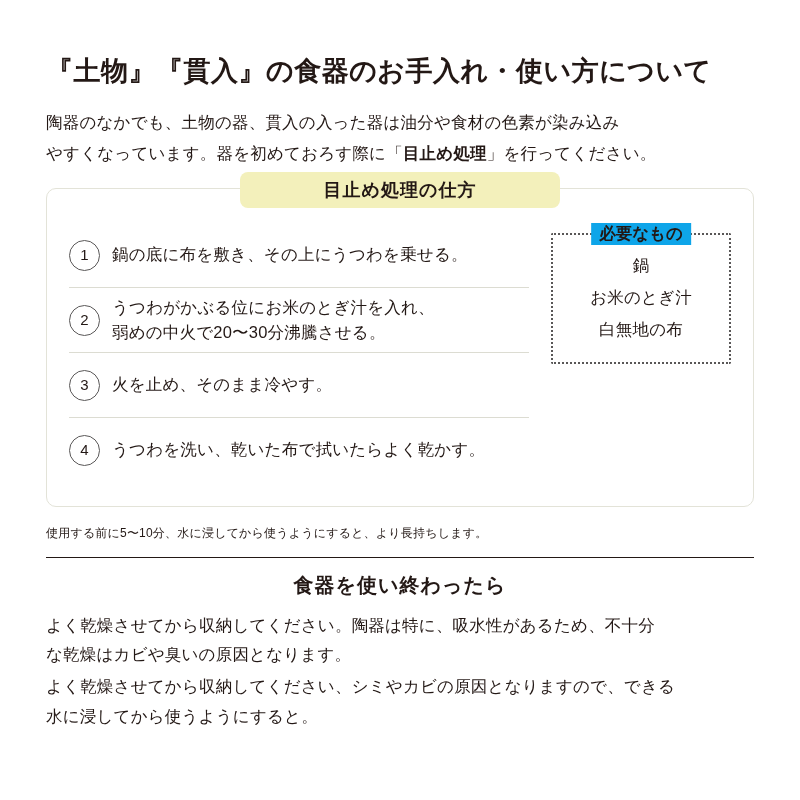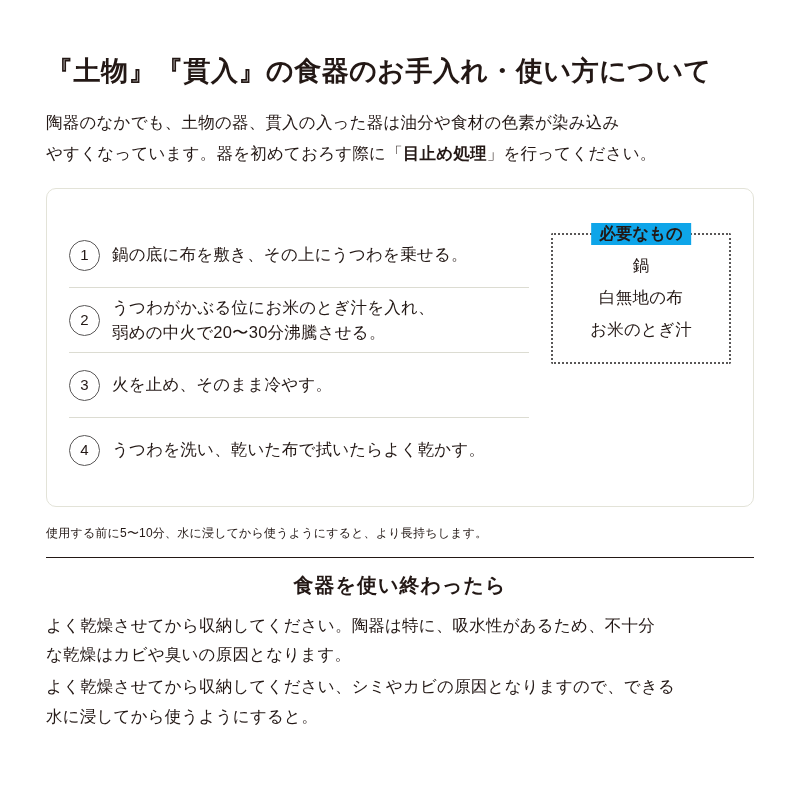--- a/index.html
+++ b/index.html
@@ -160,20 +160,21 @@
 <div class="page">
 
   <h1 class="title">『土物』『貫入』の食器のお手入れ・使い方について</h1>
 
   <p class="intro">
     <span>陶器のなかでも、土物の器、貫入の入った器は油分や食材の色素が染み込み</span><br>
     <span>やすくなっています。器を初めておろす際に「</span><b>目止め処理</b><span>」を行ってください。</span>
   </p>
 
   <div class="proc-wrap">
+    <div class="proc-banner">目止め処理の仕方</div>
     <div class="proc-box">
       <div class="proc-inner">
         <div class="steps">
 
           <div class="step">
             <div class="step-num">1</div>
             <div class="step-text">鍋の底に布を敷き、その上にうつわを乗せる。</div>
           </div>
 
           <div class="step">
@@ -190,22 +191,22 @@
           <div class="step last">
             <div class="step-num">4</div>
             <div class="step-text">うつわを洗い、乾いた布で拭いたらよく乾かす。</div>
           </div>
 
         </div>
 
         <div class="need">
           <div class="need-title">必要なもの</div>
           <div class="need-item">鍋</div>
+          <div class="need-item">お米のとぎ汁</div>
           <div class="need-item">白無地の布</div>
-          <div class="need-item">お米のとぎ汁</div>
         </div>
       </div>
     </div>
   </div>
 
   <p class="note">使用する前に5〜10分、水に浸してから使うようにすると、より長持ちします。</p>
 
   <hr class="rule">
 
   <h2 class="sub-head">食器を使い終わったら</h2>

